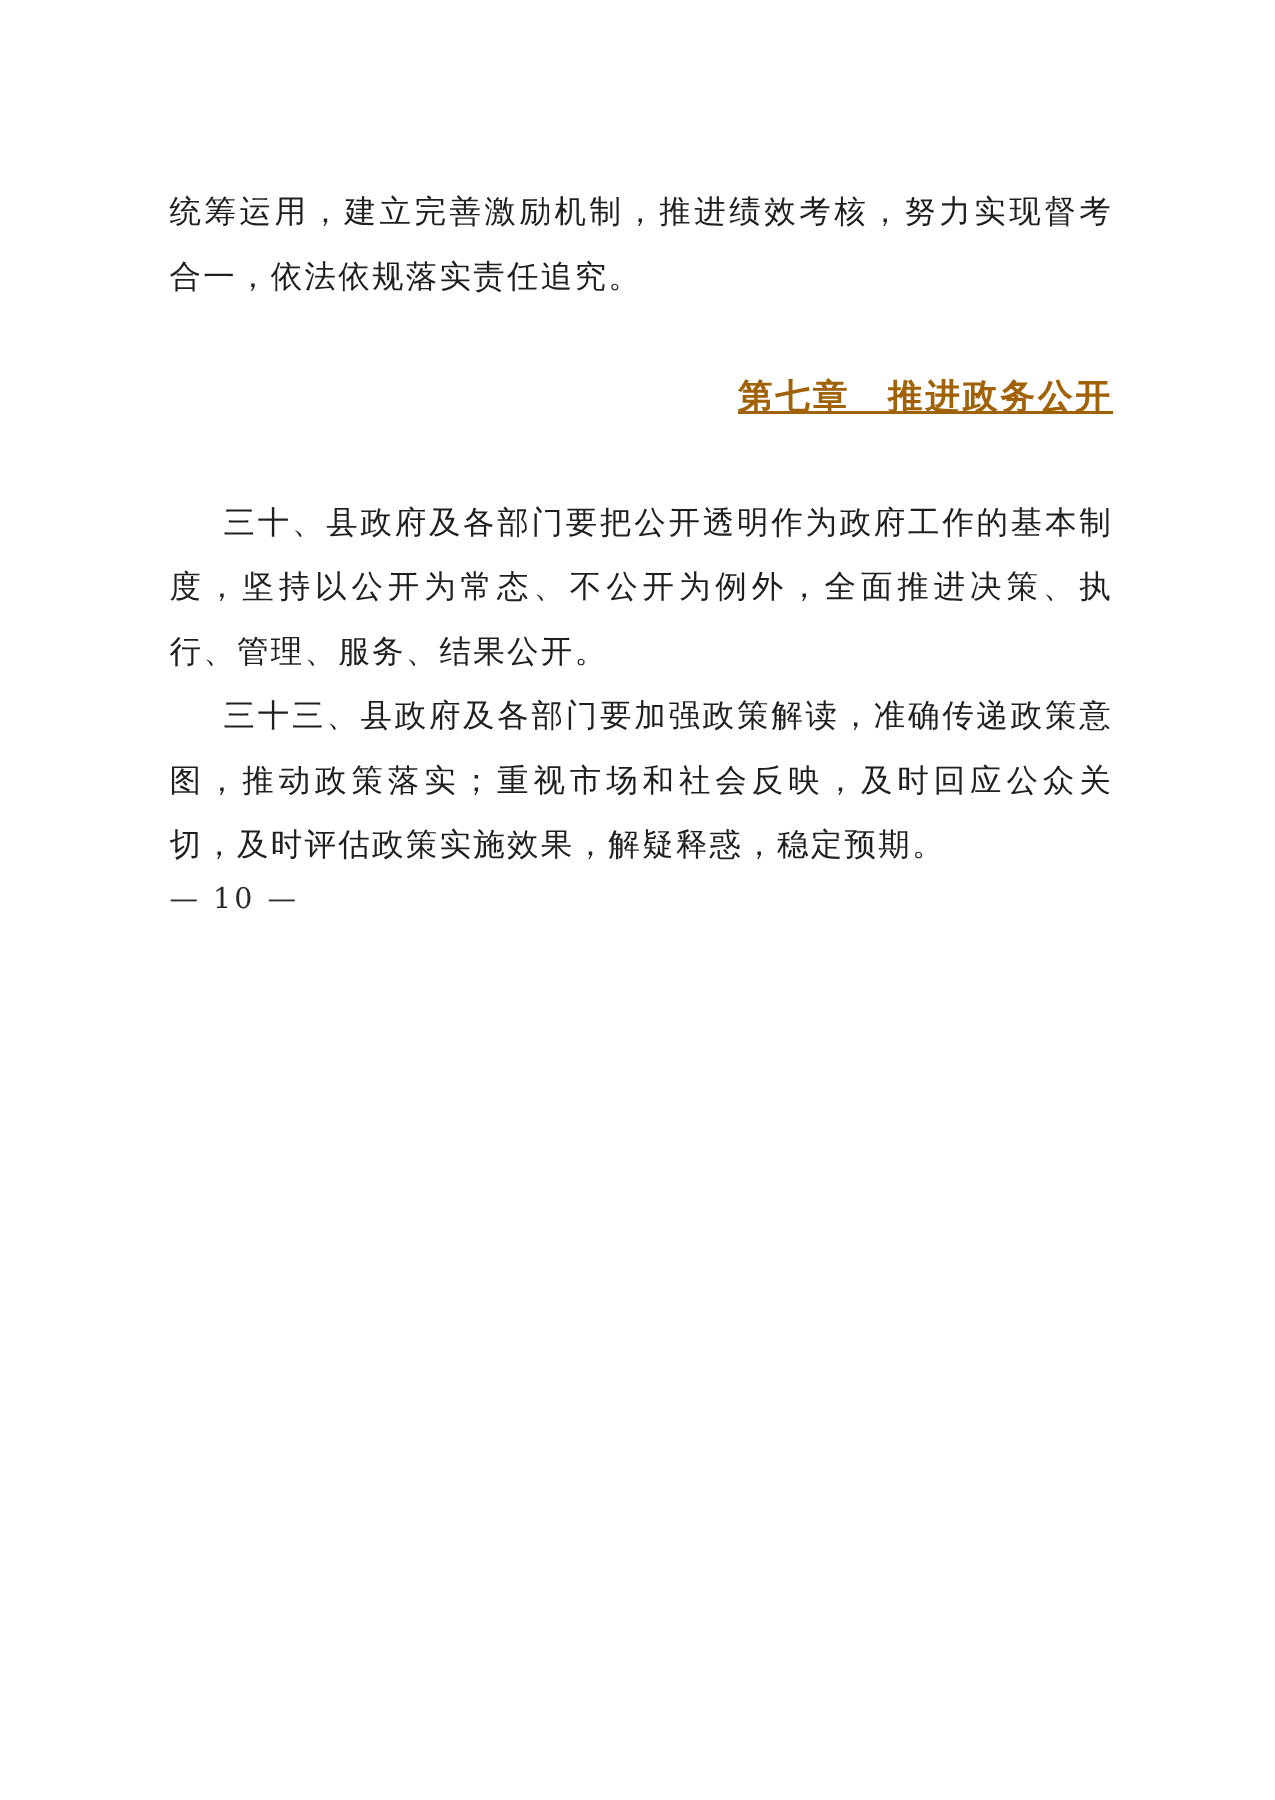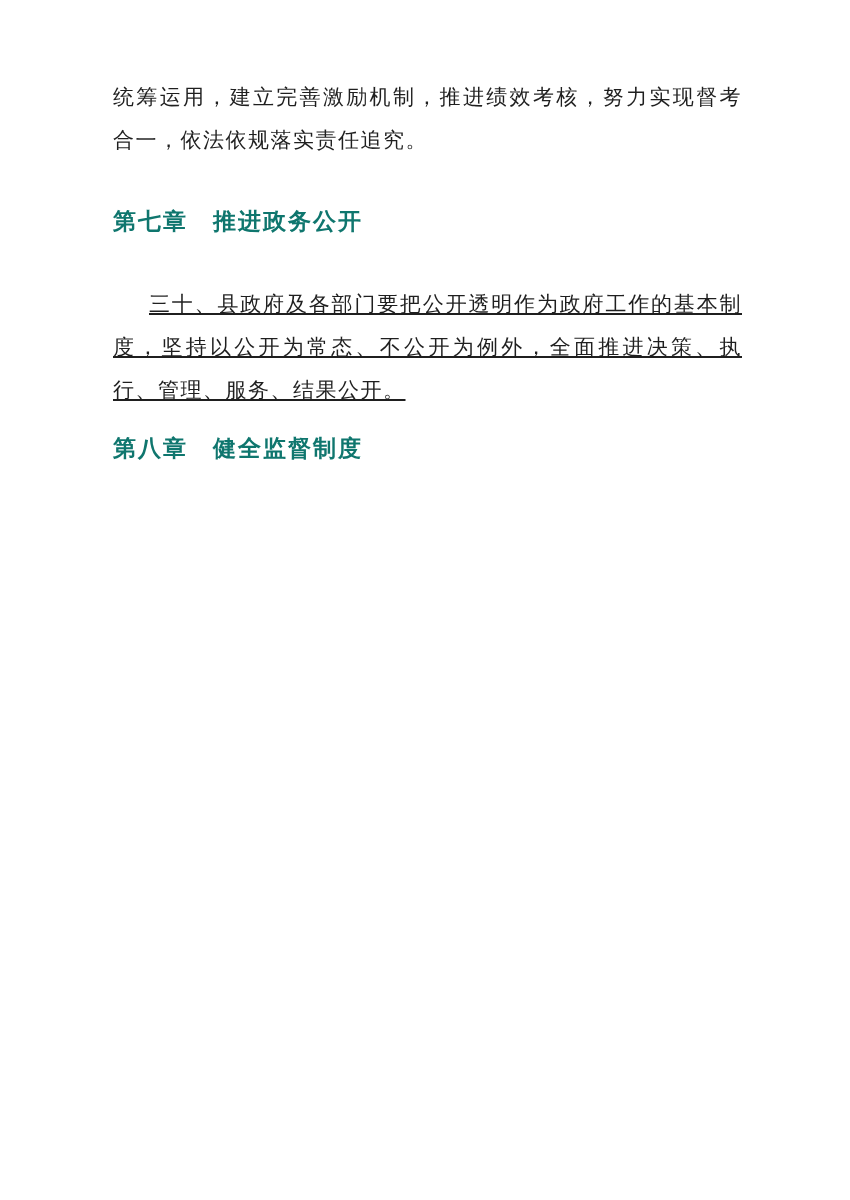--- a/index.html
+++ b/index.html
@@ -14,44 +14,44 @@
     background: #ffffff;
     overflow: hidden;
     font-family: "DejaVu Serif", "Liberation Serif", serif;
     color: #1f1f1f;
   }
   .content {
     position: absolute;
     top: 0;
     left: 113px;
     width: 629px;
-    padding-top: 76px;
+    padding-top: 120px;
   }
   .para {
     margin: 0;
     font-size: 21px;
     line-height: 43px;
     letter-spacing: 1.5px;
     text-align: justify;
     text-align-last: left;
     word-break: break-all;
   }
   .para.indent {
     text-indent: 36px;
-    text-decoration: underline;
   }
   .chapter {
     margin: 0;
     font-size: 23px;
     line-height: 43px;
     letter-spacing: 2px;
     font-weight: bold;
-    text-align: left;
+    text-align: right;
     font-family: "DejaVu Sans", "Liberation Sans", sans-serif;
-    color: #0f766e;
+    color: #a16207;
+    text-decoration: underline;
   }
   
   .b1 { margin-top: 38px; }   
   .b2 { margin-top: 40px; }   
   .b6 { margin-top: 15px; }   
   .b7 { margin-top: 40px; }   
   .footer {
     margin: 0;
     margin-top: 2px;
     font-size: 19px;
@@ -68,19 +68,20 @@
   <div class="content">
 
     <p class="para b0">统筹运用，建立完善激励机制，推进绩效考核，努力实现督考合一，依法依规落实责任追究。</p>
 
     <p class="chapter b1">第七章　推进政务公开</p>
 
     <p class="para indent b2">三十、县政府及各部门要把公开透明作为政府工作的基本制度，坚持以公开为常态、不公开为例外，全面推进决策、执行、管理、服务、结果公开。</p>
 
 
 
-
-    <p class="chapter b6">第八章　健全监督制度</p>
+    <p class="para indent b5">三十三、县政府及各部门要加强政策解读，准确传递政策意图，推动政策落实；重视市场和社会反映，及时回应公众关切，及时评估政策实施效果，解疑释惑，稳定预期。</p>
 
 
+
+    <p class="footer">— 10 —</p>
 
   </div>
 </div>
 
 </body></html>

